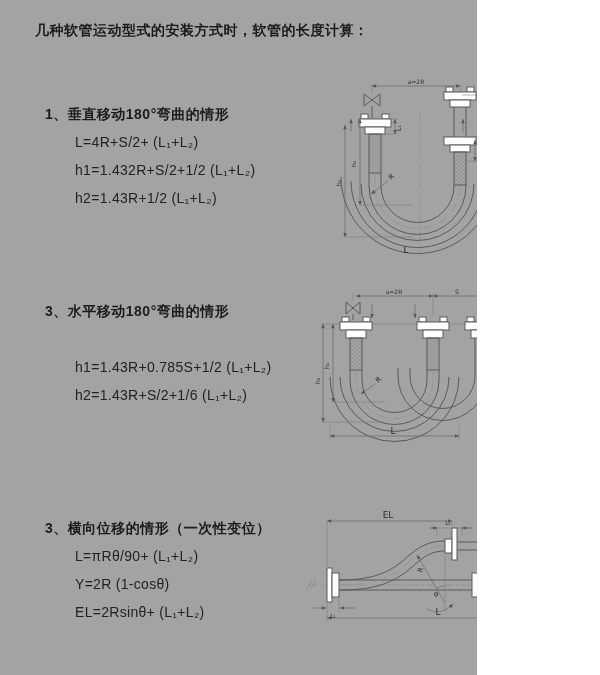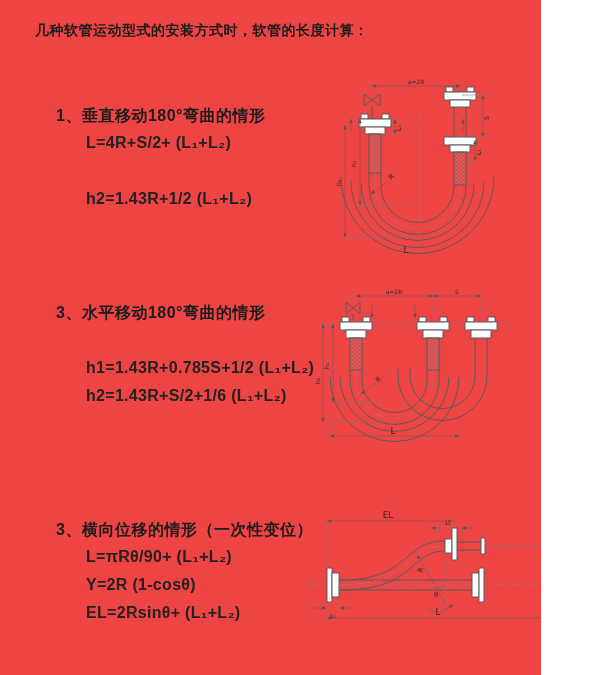--- a/index.html
+++ b/index.html
@@ -1,29 +1,29 @@
 <!DOCTYPE html>
 <html><head>
 <meta charset="utf-8">
 <style>
   html,body{margin:0;padding:0;background:#fff;}
   .page{
-    position:relative;width:541px;height:675px;background:#ef4444;overflow:hidden;
+    position:relative;width:477px;height:675px;background:#a3a3a3;overflow:hidden;
     font-family:"Liberation Sans","DejaVu Sans",sans-serif;color:#222;text-align:right;
   }
   .title{
     position:absolute;left:35px;top:22px;font-size:14px;font-weight:700;
     letter-spacing:0.5px;color:#1c1c1c;
   }
   .sec-heading{
-    position:absolute;left:56px;font-size:16px;font-weight:700;
+    position:absolute;left:45px;font-size:14px;font-weight:700;
     letter-spacing:0.5px;color:#1c1c1c;white-space:nowrap;
   }
   .formula{
-    position:absolute;left:86px;font-size:16px;font-weight:700;
+    position:absolute;left:75px;font-size:14px;font-weight:400;
     letter-spacing:0.3px;color:#222;white-space:nowrap;
   }
   svg.diag{position:absolute;}
   
   .s {stroke:#5a5a5a;stroke-width:1;fill:none;}
   .sf{stroke:#5a5a5a;stroke-width:1;fill:#fefefe;}
   .d {stroke:#5f5f5f;stroke-width:0.6;fill:none;}
   .t {stroke:#7a7a7a;stroke-width:0.55;fill:none;}
   .cl{stroke:#8a8a8a;stroke-width:0.55;fill:none;stroke-dasharray:9 3 2 3;}
   svg text{font-family:"DejaVu Sans","Liberation Sans",sans-serif;fill:#2a2a2a;font-size:6px;}
@@ -32,20 +32,21 @@
 </style>
 </head>
 <body>
 
 <div class="page">
 
   <div class="title">几种软管运动型式的安装方式时，软管的长度计算：</div>
 
   <div class="sec-heading" style="top:106px">1、垂直移动180°弯曲的情形</div>
   <div class="formula" style="top:134px">L=4R+S/2+ (L₁+L₂)</div>
+  <div class="formula" style="top:162px">h1=1.432R+S/2+1/2 (L₁+L₂)</div>
   <div class="formula" style="top:190px">h2=1.43R+1/2 (L₁+L₂)</div>
 
   <div class="sec-heading" style="top:303px">3、水平移动180°弯曲的情形</div>
   <div class="formula" style="top:359px">h1=1.43R+0.785S+1/2 (L₁+L₂)</div>
   <div class="formula" style="top:387px">h2=1.43R+S/2+1/6 (L₁+L₂)</div>
 
   <div class="sec-heading" style="top:520px">3、横向位移的情形（一次性变位）</div>
   <div class="formula" style="top:548px">L=πRθ/90+ (L₁+L₂)</div>
   <div class="formula" style="top:576px">Y=2R (1-cosθ)</div>
   <div class="formula" style="top:604px">EL=2Rsinθ+ (L₁+L₂)</div>

